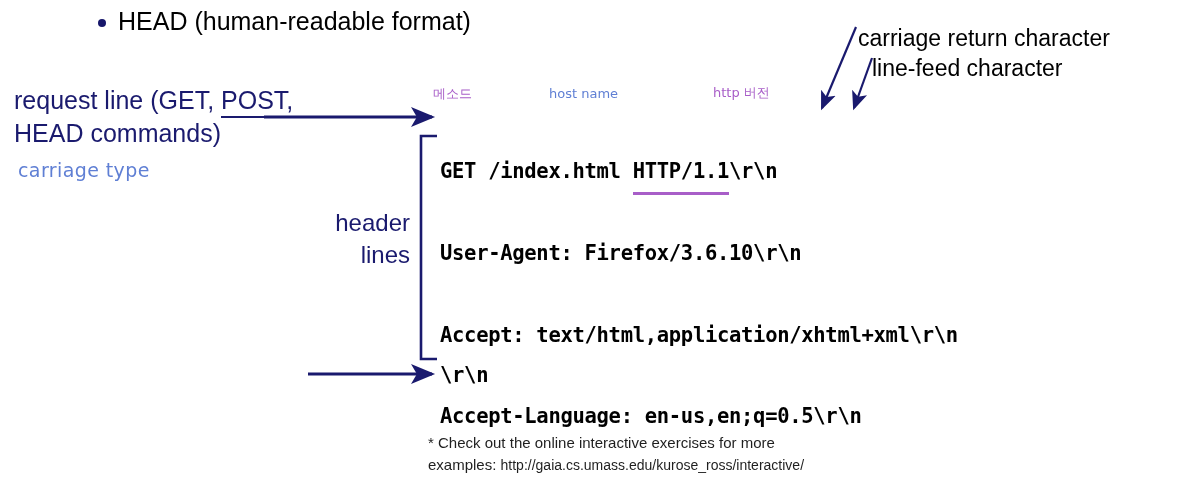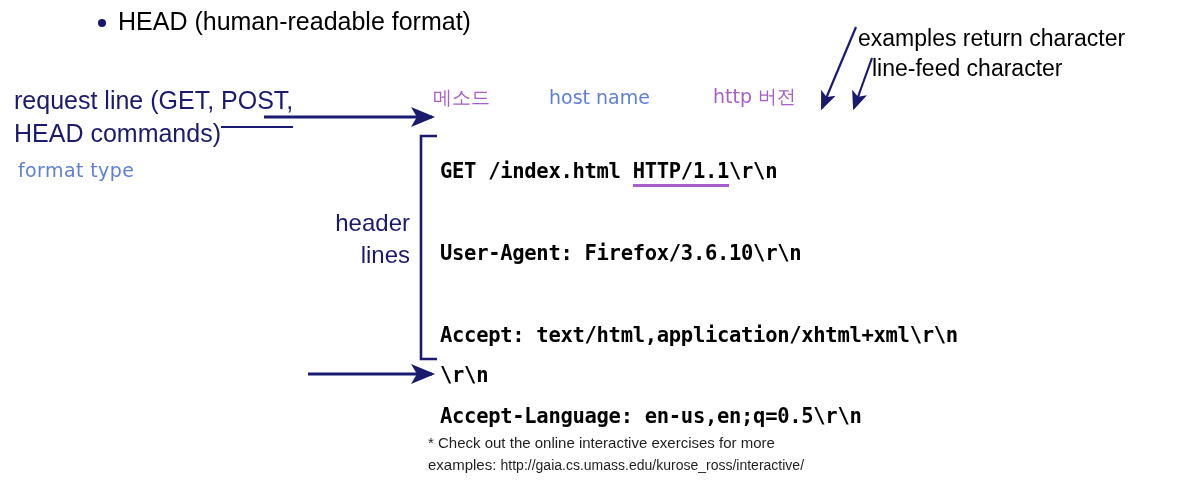--- a/index.html
+++ b/index.html
@@ -50,21 +50,21 @@
     position: absolute;
     left: 14px;
     top: 84px;
     font-size: 25px;
     color: #1a1a6e;
     line-height: 1.32;
     white-space: nowrap;
   }
   .req-line-label .u-post {
     border-bottom: 2.5px solid #1a1a6e;
-    padding-bottom: 12px;
+    padding-bottom: 2px;
   }
 
   .request-type {
     position: absolute;
     left: 18px;
     top: 159px;
     font-size: 19px;
     color: #5f7fd4;
     font-family: "DejaVu Sans", sans-serif;
     letter-spacing: 0.4px;
@@ -109,21 +109,21 @@
     font-size: 23px;
     color: #000000;
     white-space: nowrap;
     text-align: right;
   }
 
   
   .field-label {
     position: absolute;
     font-family: "DejaVu Sans", sans-serif;
-    font-size: 19px;
+    font-size: 13px;
     white-space: nowrap;
   }
   .lbl-method { left: 433px; top: 85px; color: #a85ec8; }
   .lbl-host   { left: 549px; top: 86px; color: #5f7fd4; }
   .lbl-ver    { left: 713px; top: 84px; color: #a85ec8; }
 
   
   .http-block {
     position: absolute;
     left: 440px;
@@ -132,21 +132,21 @@
     font-size: 20.5px;
     font-weight: bold;
     color: #000000;
     line-height: 27.2px;
     white-space: pre;
     letter-spacing: -0.3px;
   }
   .http-line { display: block; }
   .http-line .ver-underline {
     border-bottom: 3px solid #a85ec8;
-    padding-bottom: 1px;
+    padding-bottom: 9px;
   }
 
   .crlf-final {
     position: absolute;
     left: 440px;
     top: 363px;
     font-family: "DejaVu Sans Mono", monospace;
     font-size: 20.5px;
     font-weight: bold;
     color: #000000;
@@ -183,29 +183,29 @@
   <div class="bullet-row">
     <span class="bullet-dot"></span>
     <span class="bullet-text">HEAD (human-readable format)</span>
   </div>
 
   <div class="req-line-label">
     <div><span>request line (GET, </span><span class="u-post">POST,</span></div>
     <div>HEAD commands)</div>
   </div>
 
-  <div class="request-type">format type</div>
+  <div class="request-type">carriage type</div>
 
   <div class="header-lines-label">
     <div>header</div>
     <div>lines</div>
   </div>
 
 
-  <div class="cr-char">examples return character</div>
+  <div class="cr-char">carriage return character</div>
   <div class="lf-char">line-feed character</div>
 
   <div class="field-label lbl-method">메소드</div>
   <div class="field-label lbl-host">host name</div>
   <div class="field-label lbl-ver">http 버전</div>
 
   <div class="http-block">
     <span class="http-line"><span>GET /index.html </span><span class="ver-underline">HTTP/1.1</span><span>\r\n</span></span>
     <span class="http-line">User-Agent: Firefox/3.6.10\r\n</span>
     <span class="http-line">Accept: text/html,application/xhtml+xml\r\n</span>

